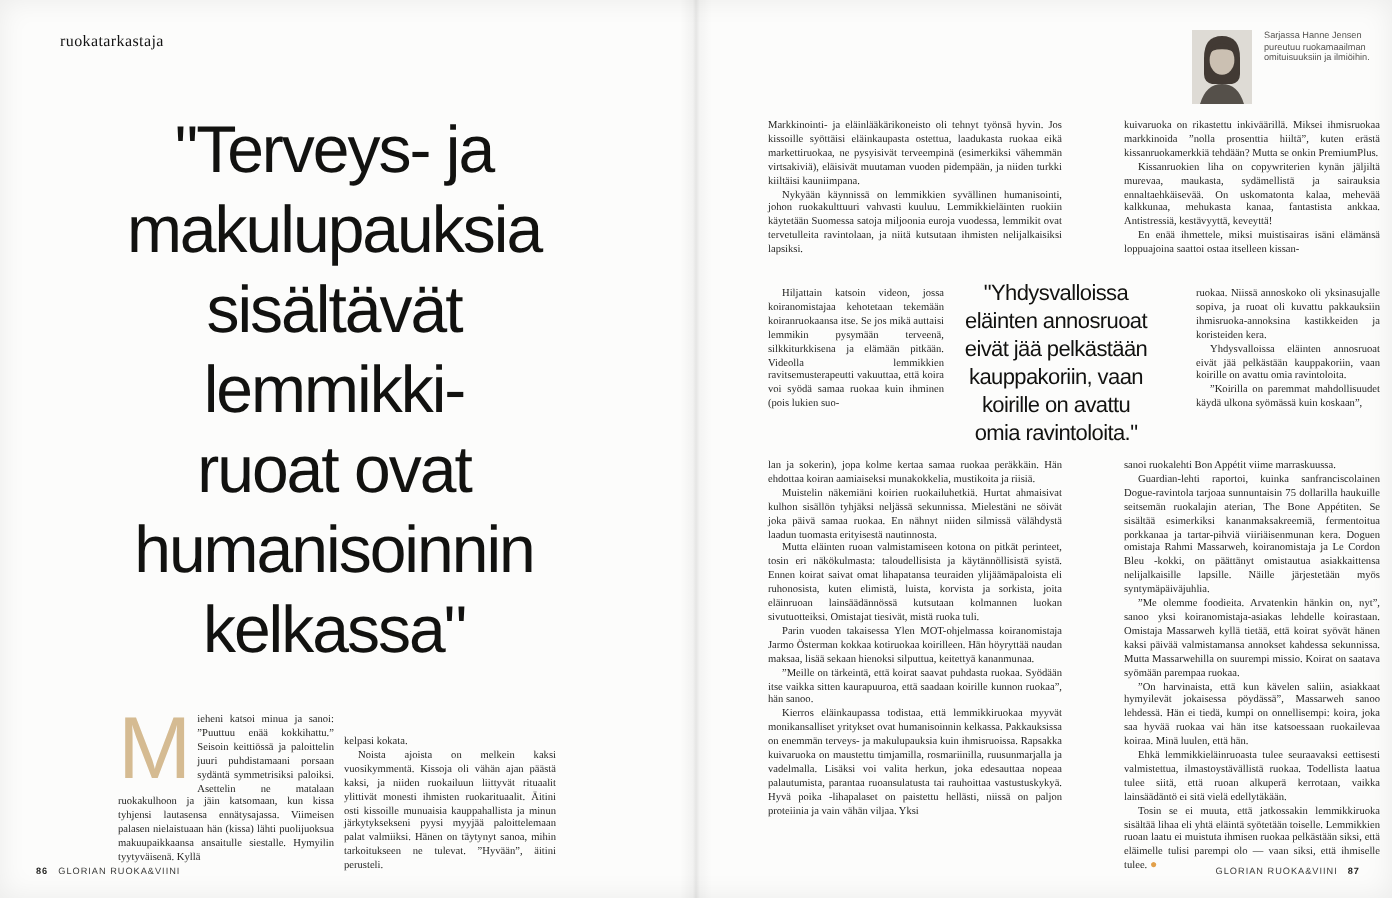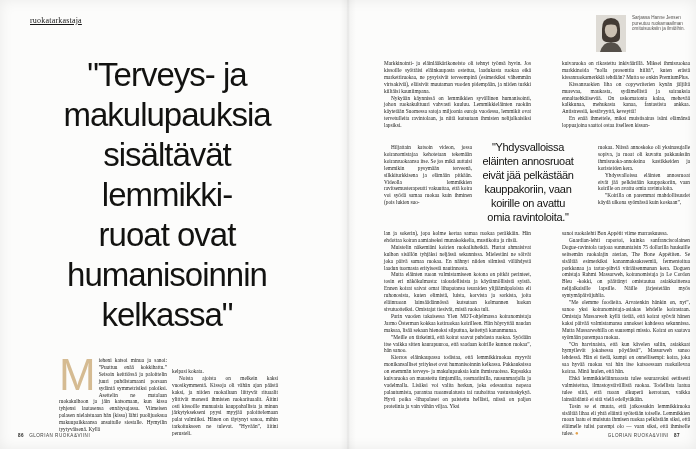--- a/index.html
+++ b/index.html
@@ -9,21 +9,21 @@
     box-shadow:inset 0 0 14px rgba(0,0,0,0.07);
     font-family:"Liberation Serif",serif;color:#1d1d1b;
   }
   .fold{
     position:absolute;left:340px;top:0;width:16px;height:100%;
     background:linear-gradient(90deg,rgba(0,0,0,0) 0%,rgba(0,0,0,0.04) 40%,rgba(0,0,0,0.09) 50%,rgba(0,0,0,0.03) 62%,rgba(0,0,0,0) 100%);
     pointer-events:none;
   }
   .section-label{
     position:absolute;left:30px;top:16px;
-    font-family:"Liberation Serif",serif;font-size:8px;letter-spacing:0.2px;color:#141414;text-decoration:underline;
+    font-family:"Liberation Serif",serif;font-size:8px;letter-spacing:0.2px;color:#141414;
   }
   .headline{
     position:absolute;left:34px;top:55px;width:266px;
     font-family:"Liberation Sans",sans-serif;font-weight:400;
     font-size:33px;line-height:40px;letter-spacing:-1px;
     text-align:center;white-space:pre-line;color:#121210;
   }
   .bodycol p{
     margin:0;font-size:5.3px;line-height:6.9px;text-align:justify;
     color:#232321;hyphens:auto;

